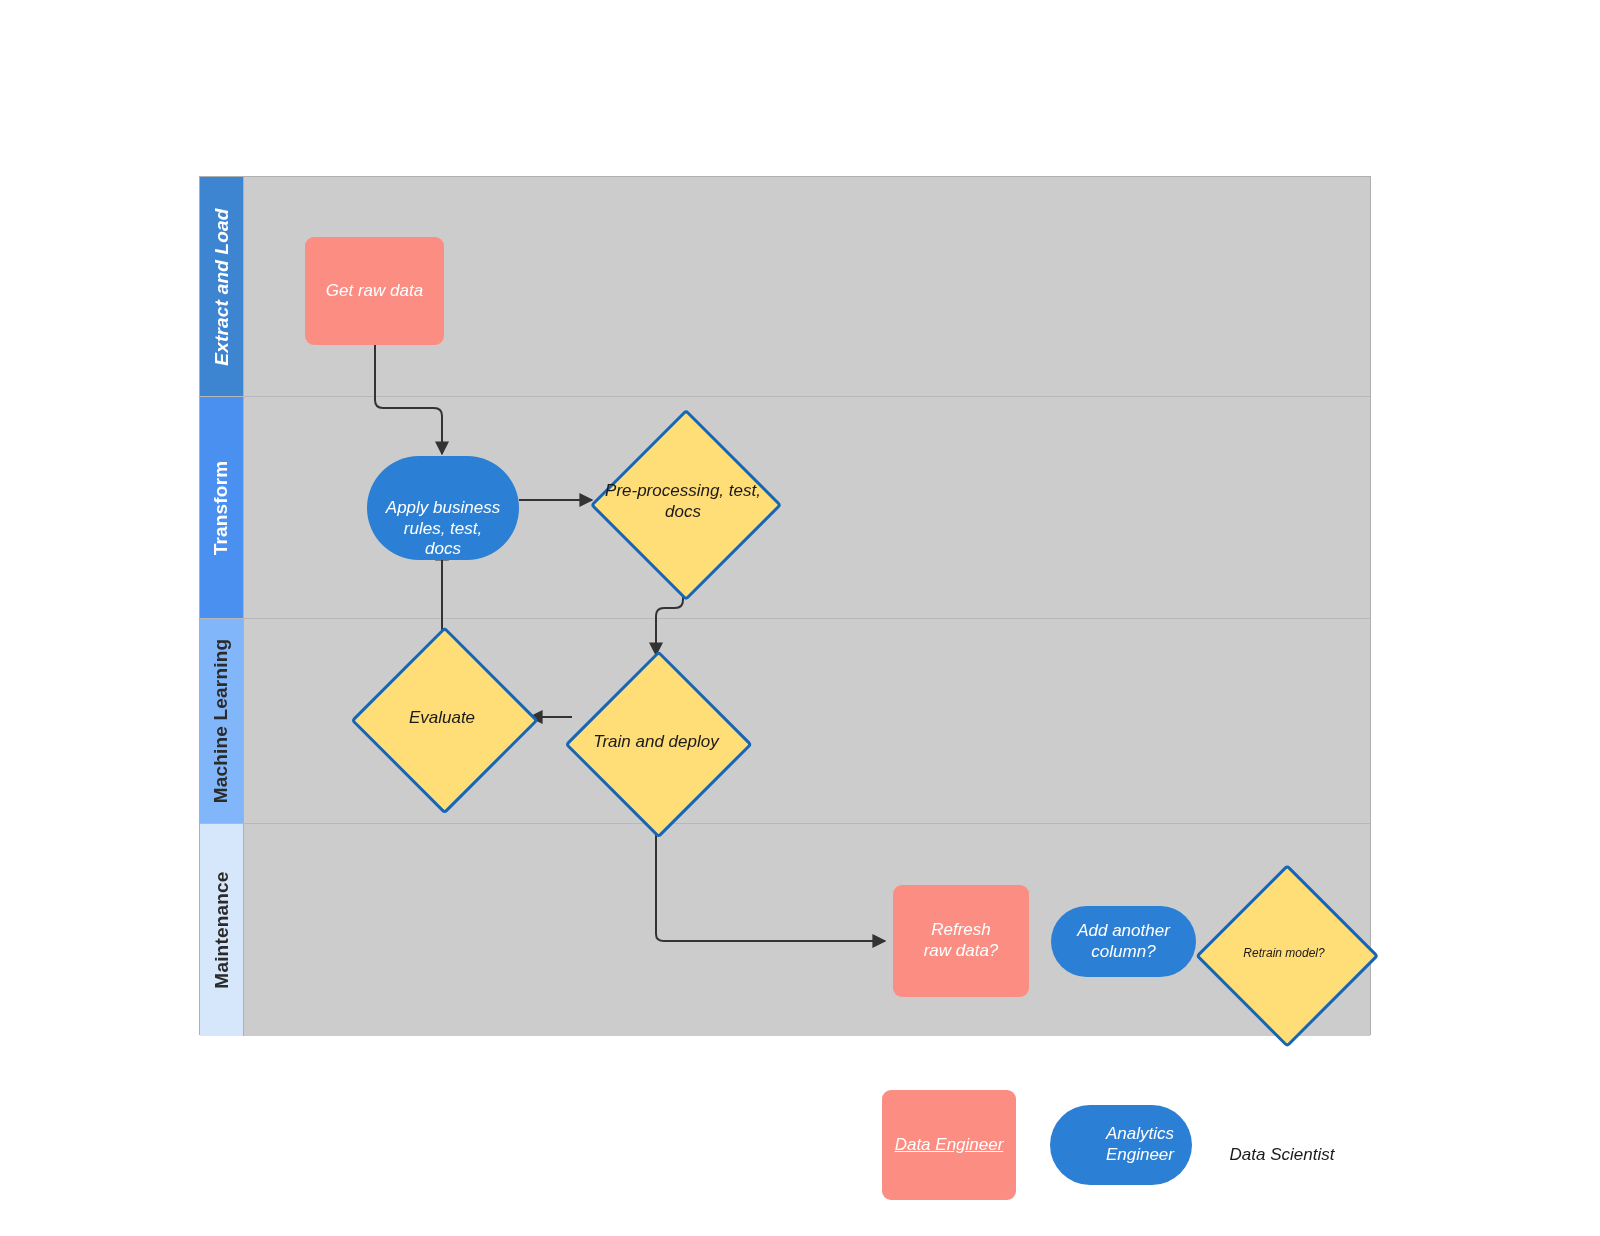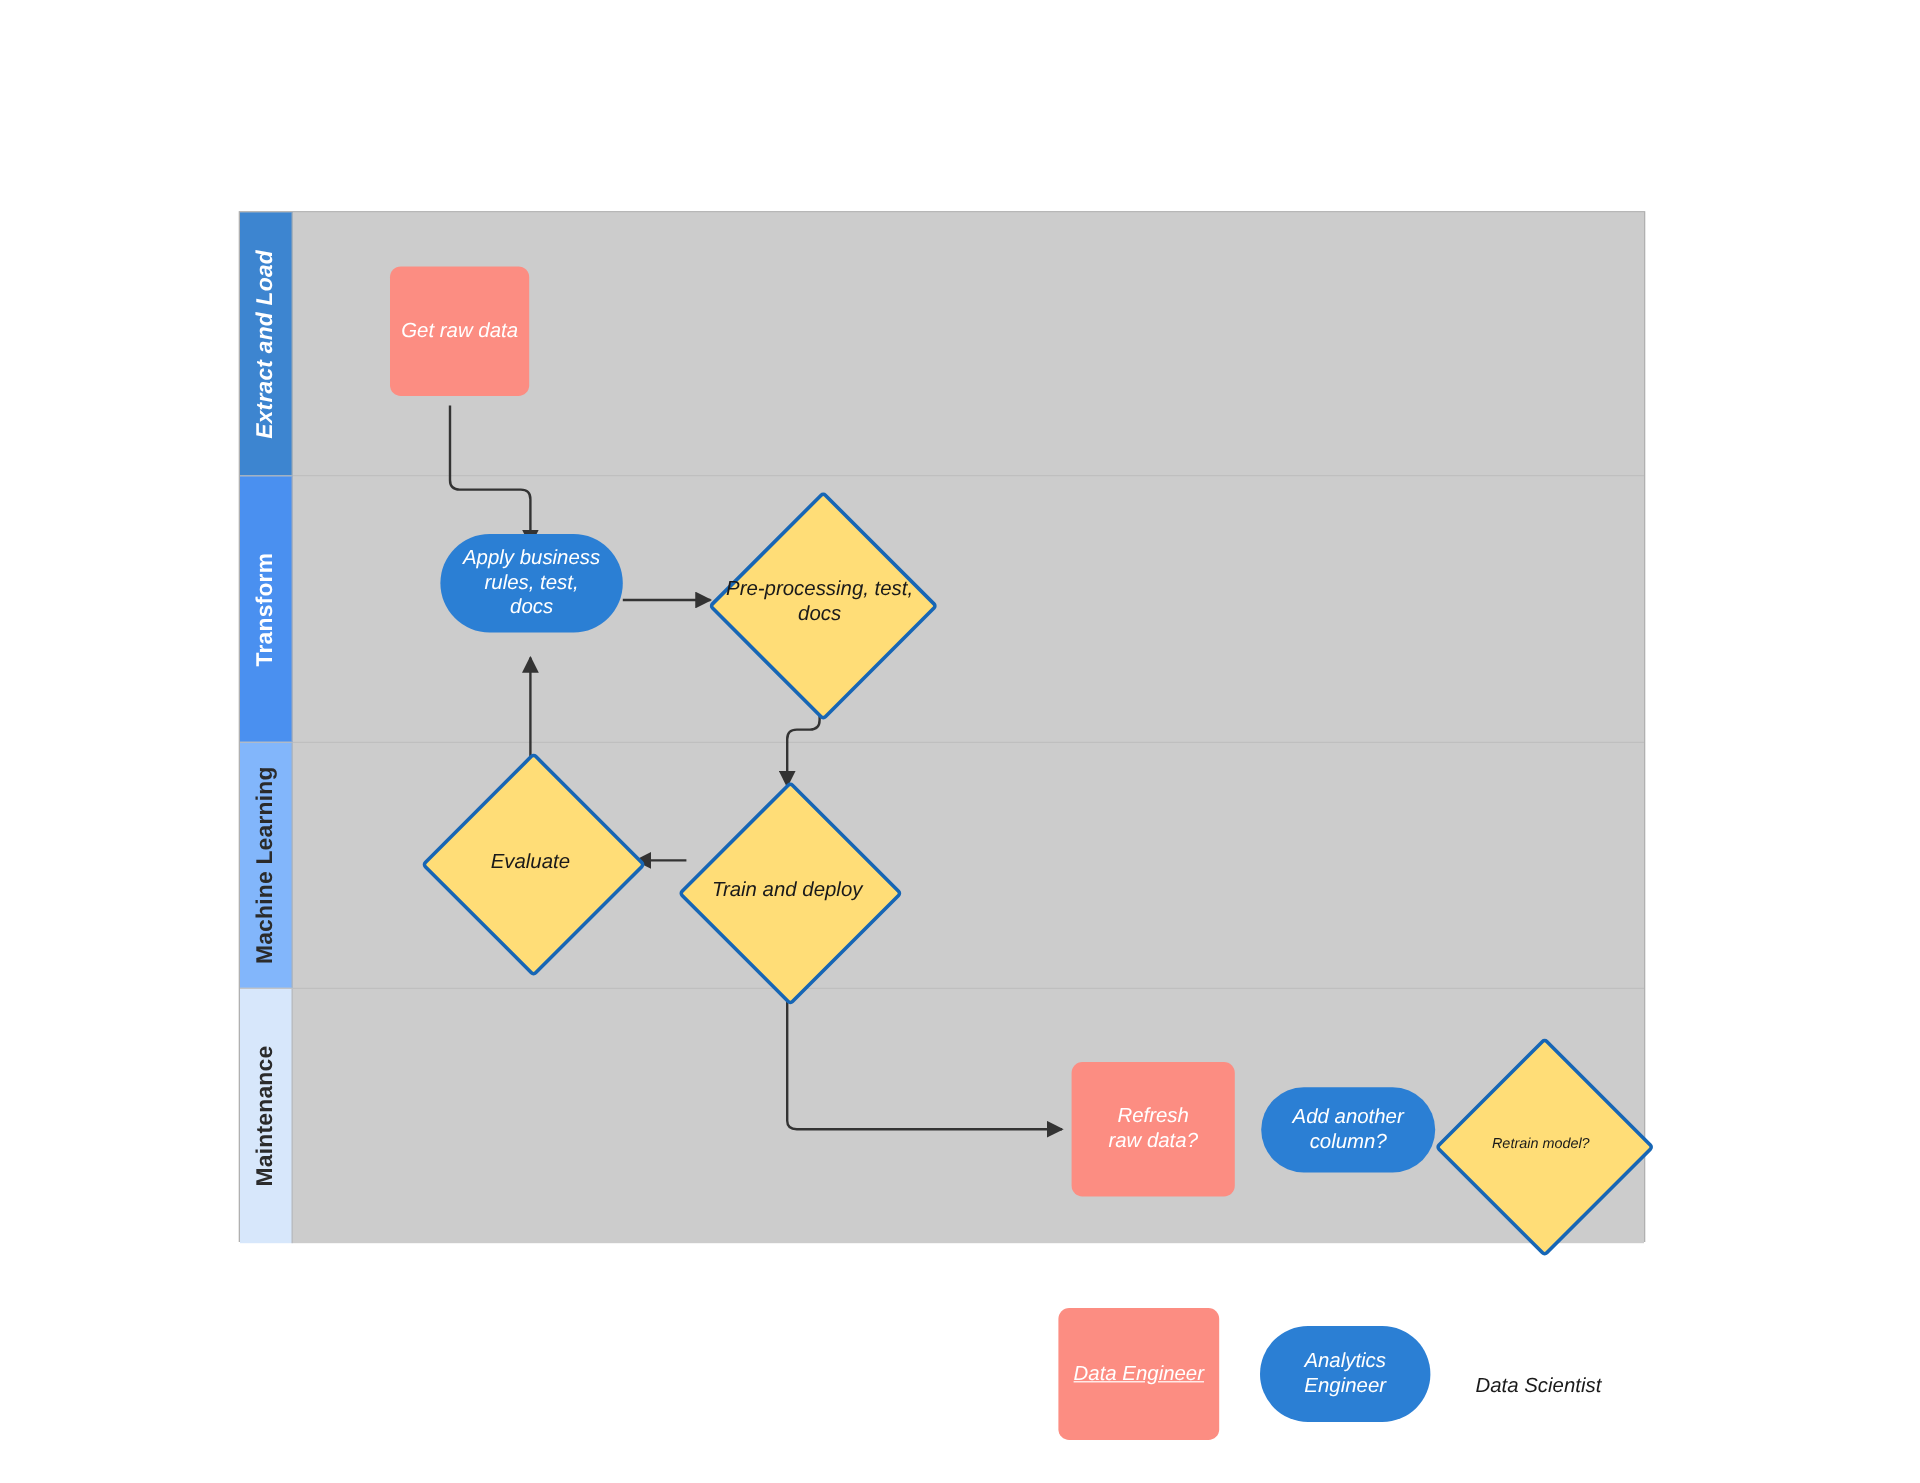--- a/index.html
+++ b/index.html
@@ -200,25 +200,25 @@
 
     <path d="M 442 672 L 442 548" fill="none" stroke="#333333" stroke-width="2" marker-end="url(#arrow)"></path>
 
     <path d="M 683 553 L 683 600 Q 683 608 675 608 L 664 608 Q 656 608 656 616 L 656 655" fill="none" stroke="#333333" stroke-width="2" marker-end="url(#arrow)"></path>
 
     <path d="M 572 717 L 530 717" fill="none" stroke="#333333" stroke-width="2" marker-end="url(#arrow)"></path>
 
     <path d="M 656 781 L 656 934 Q 656 941 664 941 L 885 941" fill="none" stroke="#333333" stroke-width="2" marker-end="url(#arrow)"></path>
   </svg>
 
-  <div class="node shape-rect" style="left:305px; top:222px; width:116px; height:108px;margin-left:20px;">
+  <div class="node shape-rect" style="left:305px; top:237px; width:139px; height:108px;">
     <span>Get raw data</span>
   </div>
 
-  <div class="node shape-stadium" style="left:367px; top:445px; width:152px; height:82px;">
+  <div class="node shape-stadium" style="left:367px; top:456px; width:152px; height:104px;align-items:flex-end;">
     <span style="padding:0 18px;">Apply business rules, test, docs</span>
   </div>
 
   <div class="node shape-diamond" style="left:591px; top:410px; width:184px; height:184px;">
     <span class="dia-bg"></span>
     <span class="dia-text">Pre-processing, test, docs</span>
   </div>
 
   <div class="node shape-diamond" style="left:352px; top:628px; width:180px; height:180px;">
     <span class="dia-bg"></span>
@@ -243,21 +243,21 @@
     <span class="dia-text" style="font-size:12px;">Retrain model?</span>
   </div>
 
   <div id="legend">
 
     <div class="legend-node shape-rect" style="left:0px; top:10px; width:134px; height:110px;text-decoration:underline;">
       <span>Data Engineer</span>
     </div>
 
     <div class="legend-node shape-stadium" style="left:168px; top:25px; width:142px; height:80px;">
-      <span style="padding:0 18px;">Analytics Engineer</span>
+      <span style="padding:0 18px;text-align:right;">Analytics Engineer</span>
     </div>
 
     <div class="legend-node shape-diamond" style="left:310px; top:-15px; width:180px; height:180px;">
       <span class="dia-bg"></span>
       <span class="dia-text">Data Scientist</span>
     </div>
   </div>
 
 </div>
 

